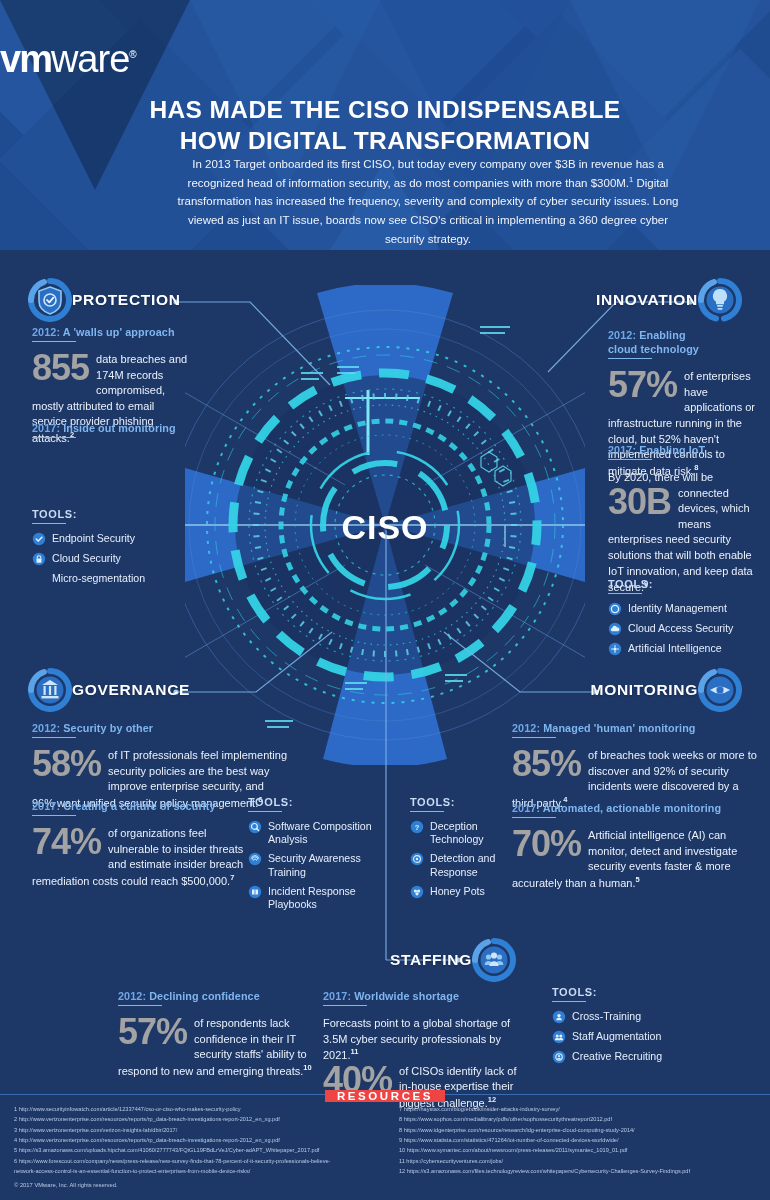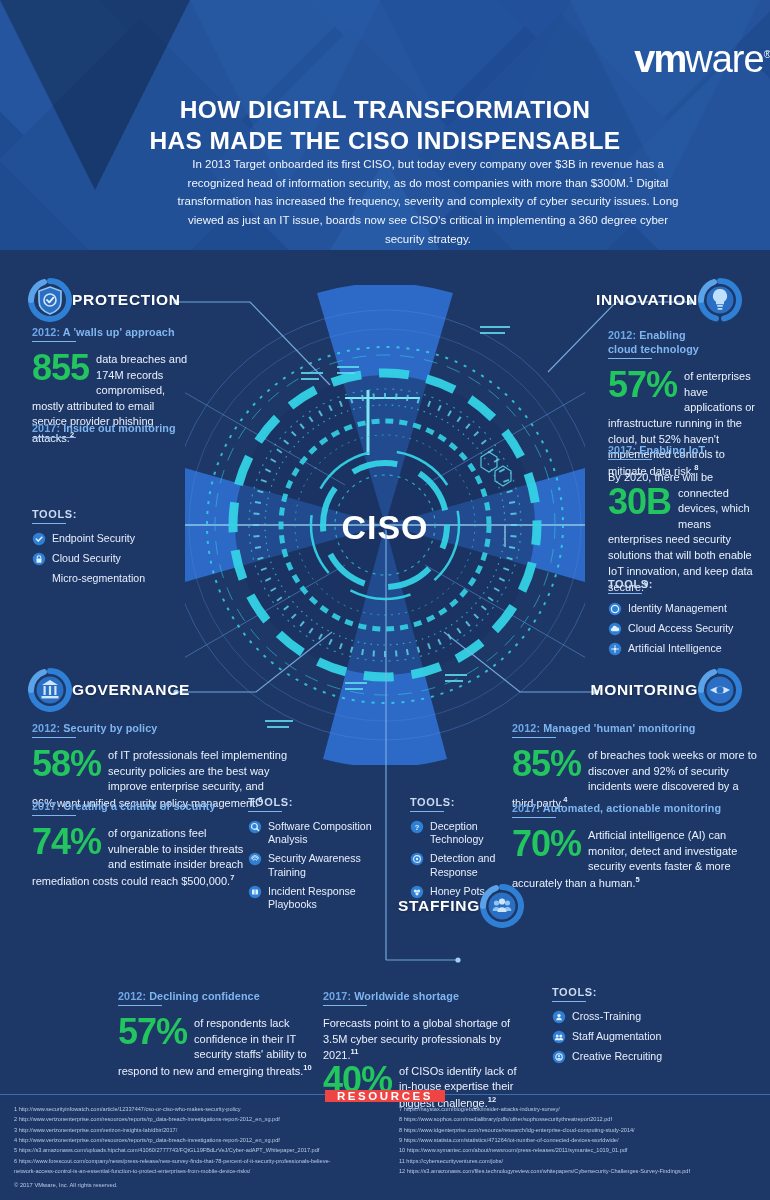--- a/index.html
+++ b/index.html
@@ -8,21 +8,21 @@
     width:770px;height:1200px;position:relative;overflow:hidden;
     font-family:"Liberation Sans","DejaVu Sans",sans-serif;
     background:#1d3767;color:#fff;
   }
   .page{position:absolute;inset:0;width:770px;height:1200px;overflow:hidden;}
 
   
   .header{position:absolute;left:0;top:0;width:770px;height:250px;
     background:#1f4b91;overflow:hidden;}
   .hdr-diamonds{position:absolute;inset:0;}
-  .logo{position:absolute;left:0;right:0;top:40px;text-align:right;
+  .logo{position:absolute;left:0;right:0;top:40px;text-align:left;
     font-size:38px;font-weight:700;letter-spacing:-1px;line-height:1;color:#fff;}
   .logo .vm{font-weight:800;letter-spacing:-2px;}
   .logo .ware{font-weight:300;letter-spacing:-1px;}
   .logo .reg{font-size:10px;vertical-align:super;font-weight:400;}
   .h1{position:absolute;left:0;right:0;top:95px;text-align:center;
     font-size:24.5px;font-weight:700;letter-spacing:.4px;line-height:1.26;}
   .intro{position:absolute;left:130px;width:510px;top:155px;text-align:center;
     font-size:11.5px;line-height:1.62;font-weight:400;color:#f0f4fb;margin-left:43px;}
   .intro sup{font-size:7.5px;vertical-align:super;}
 
@@ -40,21 +40,21 @@
   .sec-ico{width:44px;height:44px;flex:0 0 44px;position:relative;}
 
   
   .blk{position:absolute;}
   .yr{font-size:10.8px;font-weight:700;color:#6fa8e8;letter-spacing:.1px;
       padding-bottom:3px;margin-bottom:7px;display:inline-block;line-height:1.3;}
   .yr .ylab{color:#7fb6f0;}
   .yr-ul{border-bottom:1.6px solid #7fb6f0;display:block;width:44px;margin-top:2px;}
   .stat{font-size:11px;line-height:1.42;color:#eaf1fb;}
   .big{font-size:36px;font-weight:700;line-height:.9;letter-spacing:-1px;
-       float:left;margin:0 7px 0 0;color:#22c55e;}
+       float:left;margin:0 7px 0 0;color:#a3a3a3;}
   .big.sm{font-size:33px;}
   .stat sup{font-size:7.5px;vertical-align:super;font-weight:700;}
   .clr{clear:both;}
 
   
   .tools-h{font-size:11px;font-weight:700;color:#c9dcf4;letter-spacing:.6px;}
   .tools-ul{border-bottom:1.6px solid #7fb6f0;width:34px;margin:3px 0 8px;}
   .tool{display:flex;align-items:flex-start;gap:6px;margin-bottom:6px;
         font-size:10.6px;line-height:1.25;color:#e6eefb;}
   .tool .ti{width:14px;height:14px;flex:0 0 14px;margin-top:0px;}
@@ -104,22 +104,22 @@
         <polygon points="570,0 760,0 665,190" fill="#2e65b0"></polygon>
       </g>
       <polygon points="330,250 440,250 385,160" fill="#2a5ea8" opacity=".75"></polygon>
     </svg>
 
     <div class="logo">
       <span class="vm">vm</span><span class="ware">ware</span><span class="reg">®</span>
     </div>
 
     <div class="h1">
+      <div>HAS MADE THE CISO INDISPENSABLE</div>
       <div>HOW DIGITAL TRANSFORMATION</div>
-      <div>HAS MADE THE CISO INDISPENSABLE</div>
     </div>
 
     <div class="intro">
       <span>In 2013 Target onboarded its first CISO, but today every company over $3B in revenue has a recognized head of information security, as do most companies with more than $300M.</span><sup>1</sup><span> Digital transformation has increased the frequency, severity and complexity of cyber security issues. Long viewed as just an IT issue, boards now see CISO's critical in implementing a 360 degree cyber security strategy.</span>
     </div>
   </div>
 
   <div class="hud">
     <svg width="400" height="480" viewBox="0 0 400 480">
       <g transform="translate(200,240)">
@@ -422,21 +422,21 @@
         <rect x="20.9" y="18" width="2.2" height="9" fill="#cfe6fa"></rect>
         <rect x="26.3" y="18" width="2.2" height="9" fill="#cfe6fa"></rect>
         <rect x="13.5" y="28" width="17" height="2.4" fill="#cfe6fa"></rect>
       </svg>
     </div>
     <div class="ttl">GOVERNANCE</div>
   </div>
 
   <div class="blk" style="left:32px;top:718px;width:255px;">
     <div class="yr">
-      <span>2012:</span><span class="ylab"> Security by policy</span>
+      <span>2012:</span><span class="ylab"> Security by other</span>
       <span class="yr-ul"></span>
     </div>
     <div class="stat">
       <span class="big">58%</span>
       <span>of IT professionals feel implementing security policies are the best way improve enterprise security, and</span>
       <span class="clr"></span>
       <span>96% want unified security policy management.</span><sup>6</sup>
     </div>
   </div>
 
@@ -548,21 +548,21 @@
       <span class="ti"><svg width="14" height="14" viewBox="0 0 14 14">
             <circle cx="7" cy="7" r="6.2" fill="#2f7fd4"></circle>
             <circle cx="5.4" cy="6" r="1.6" fill="#dff0ff"></circle>
             <circle cx="8.6" cy="6" r="1.6" fill="#dff0ff"></circle>
             <circle cx="7" cy="8.8" r="1.6" fill="#dff0ff"></circle>
           </svg></span>
       <span>Honey Pots</span>
     </div>
   </div>
 
-  <div class="sec-hd" style="left:390px;top:884px;margin-left:8px;">
+  <div class="sec-hd" style="left:390px;top:938px;">
     <div class="ttl">STAFFING</div>
     <div class="sec-ico">
       <svg width="44" height="44" viewBox="0 0 44 44">
         <path d="M22 3 A19 19 0 0 1 41 22" stroke="#2f7fd4" stroke-width="6" fill="none" stroke-linecap="round"></path>
         <path d="M41 22 A19 19 0 0 1 22 41" stroke="#2f7fd4" stroke-width="6" fill="none" stroke-linecap="round"></path>
         <path d="M22 41 A19 19 0 0 1 3 22" stroke="#2f7fd4" stroke-width="6" fill="none" stroke-linecap="round"></path>
         <path d="M3 22 A19 19 0 0 1 16 4" stroke="#5ba3e8" stroke-width="6" fill="none" stroke-linecap="round"></path>
         <circle cx="22" cy="22" r="13.5" fill="#2a6fc4"></circle>
         <circle cx="16.5" cy="19" r="2.6" fill="#8fc6f2"></circle>
         <path d="M12.6 27 c0-2.6 1.8-4 3.9-4 s3.9 1.4 3.9 4 Z" fill="#8fc6f2"></path>

